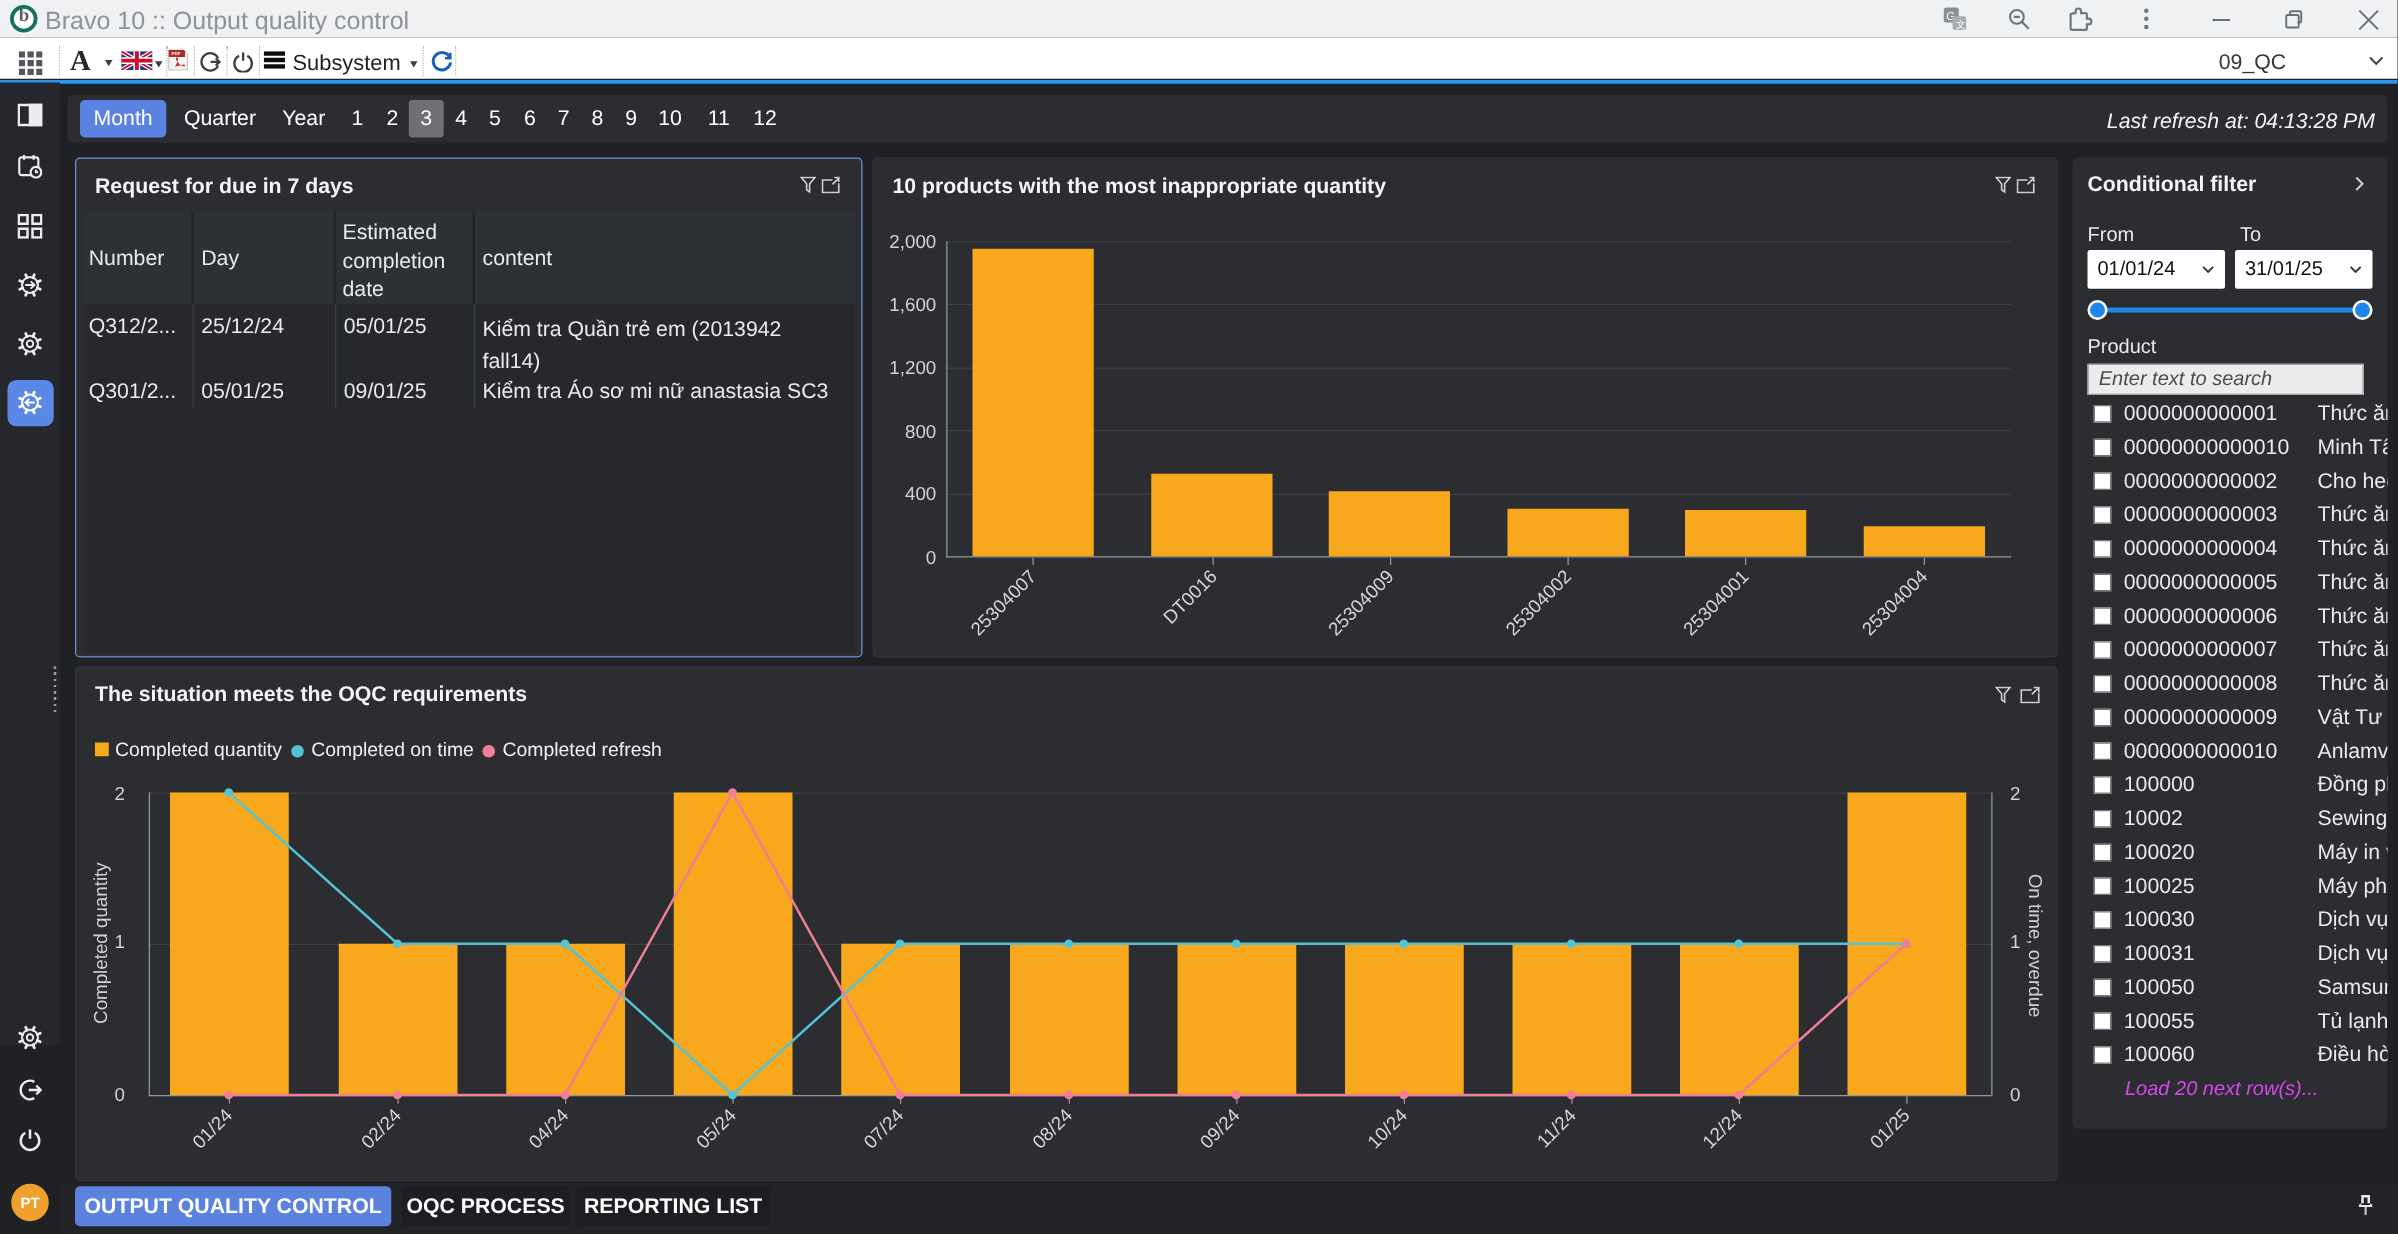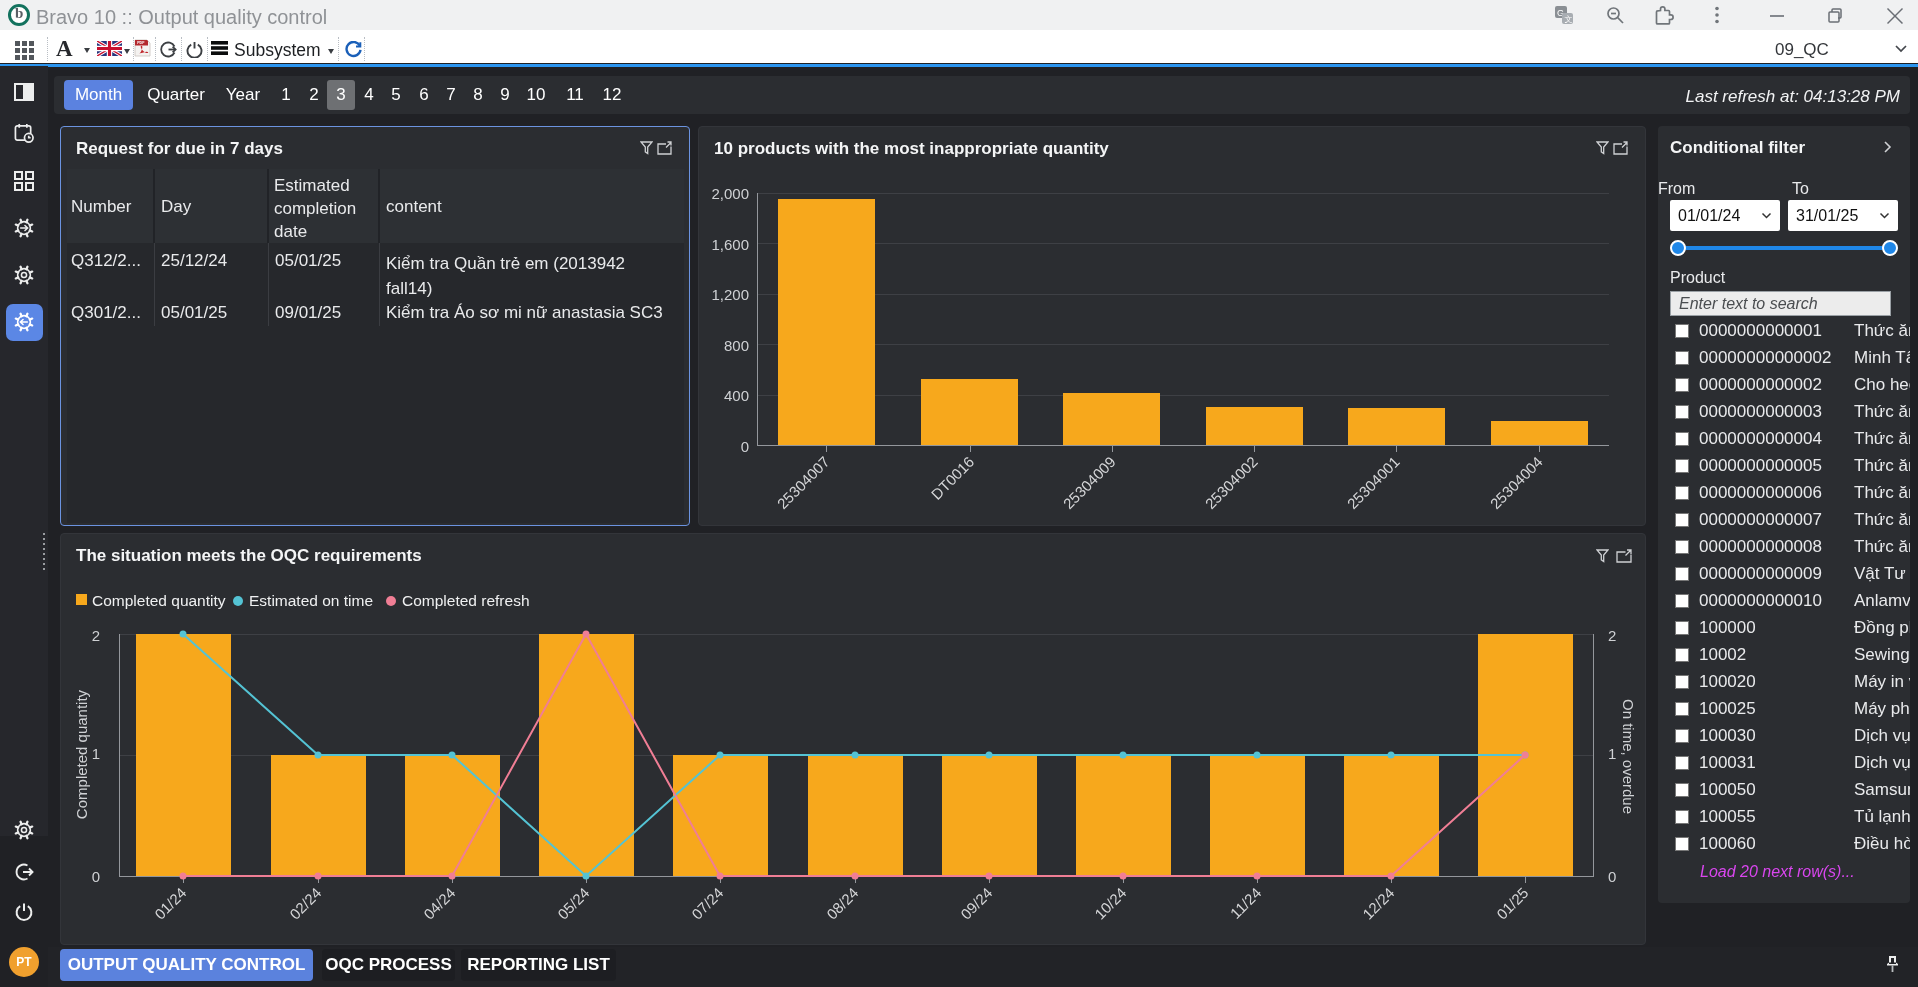--- a/index.html
+++ b/index.html
@@ -346,21 +346,21 @@
   <svg class="abs" style="right:36px;top:15px" width="13" height="14" viewBox="0 0 13 14" fill="none" stroke="#cfd1d4" stroke-width="1.3">
       <path d="M1 1 h11 l-4.3 5 v6.5 l-2.4-1.6 v-4.9 z"></path>
     </svg>
   <svg class="abs" style="right:13px;top:15px" width="16" height="14" viewBox="0 0 16 14" fill="none" stroke="#cfd1d4" stroke-width="1.3">
       <path d="M15 5.5 v7.5 h-14 v-10 h8.5"></path>
       <path d="M9.5 6.5 L15 1 M11 1 h4 v4"></path>
     </svg>
   <div class="abs" style="left:15px;top:60px;width:11px;height:11px;background:#f7a81c"></div>
   <div class="abs" style="left:31px;top:58px;font-size:15.5px;color:#eff0f1">Completed quantity</div>
   <div class="abs" style="left:172px;top:62px;width:10px;height:10px;border-radius:50%;background:#54c3d4"></div>
-  <div class="abs" style="left:188px;top:58px;font-size:15.5px;color:#eff0f1">Estimated on time</div>
+  <div class="abs" style="left:188px;top:58px;font-size:15.5px;color:#eff0f1">Completed on time</div>
   <div class="abs" style="left:325px;top:62px;width:10px;height:10px;border-radius:50%;background:#f07e95"></div>
   <div class="abs" style="left:341px;top:58px;font-size:15.5px;color:#eff0f1">Completed refresh</div>
   <div class="abs" style="left:-53px;top:212px;width:146px;font-size:15px;color:#cfd1d4;transform:rotate(-90deg);white-space:nowrap;text-align:center">Completed quantity</div>
   <div class="abs" style="left:1502px;top:214px;width:130px;font-size:15px;color:#cfd1d4;transform:rotate(90deg);white-space:nowrap;text-align:center">On time, overdue</div>
   <div class="ylab" style="left:19px;top:93px;width:20px">2</div>
   <div class="ylab" style="left:1547px;top:93px;width:20px;text-align:left">2</div>
   <div class="ylab" style="left:19px;top:211px;width:20px">1</div>
   <div class="ylab" style="left:1547px;top:211px;width:20px;text-align:left">1</div>
   <div class="ylab" style="left:19px;top:334px;width:20px">0</div>
   <div class="ylab" style="left:1547px;top:334px;width:20px;text-align:left">0</div>
@@ -428,41 +428,41 @@
   <div class="xlab" style="right:393px;top:350px">11/24</div>
   <div class="xlab" style="right:259px;top:350px">12/24</div>
   <div class="xlab" style="right:125px;top:350px">01/25</div>
 </div>
 
 <div id="fpanel">
   <div class="abs" style="left:12px;top:12px;font-size:17px;font-weight:bold;color:#f4f5f6">Conditional filter</div>
   <svg class="abs" style="right:18px;top:14px" width="9" height="14" viewBox="0 0 9 14" fill="none" stroke="#cfd1d4" stroke-width="1.6">
       <path d="M2 2 l5 5 l-5 5"></path>
     </svg>
-  <div class="flab" style="left:0;top:54px">From</div>
+  <div class="flab" style="left:12px;top:54px">From</div>
   <div class="flab" style="left:134px;top:54px">To</div>
   <div class="fsel" style="left:12px">01/01/24</div>
   <div class="fsel" style="left:130px">31/01/25</div>
   <svg class="abs" style="left:103px;top:86px" width="11" height="8" viewBox="0 0 11 8" fill="none" stroke="#333" stroke-width="1.5">
       <path d="M1.5 1.5 l4 4 l4 -4"></path>
     </svg>
   <svg class="abs" style="left:221px;top:86px" width="11" height="8" viewBox="0 0 11 8" fill="none" stroke="#333" stroke-width="1.5">
       <path d="M1.5 1.5 l4 4 l4 -4"></path>
     </svg>
 
   <div class="abs" style="left:12px;top:120px;width:228px;height:4px;background:#1f87e8;border-radius:2px"></div>
   <div class="abs" style="left:12px;top:114px;width:16px;height:16px;border-radius:50%;background:#1f87e8;border:2.5px solid #fff"></div>
   <div class="abs" style="left:224px;top:114px;width:16px;height:16px;border-radius:50%;background:#1f87e8;border:2.5px solid #fff"></div>
   <div class="flab" style="left:12px;top:143px">Product</div>
   <div class="abs" style="left:12px;top:165px;width:221px;height:25px;background:#ececec;border:1px solid #9aa0a5;font-style:italic;font-size:16px;color:#4a4d50;line-height:24px;padding-left:8px">Enter text to search</div>
 <div class="chk" style="top:205px"></div>
     <div class="code" style="top:205px">0000000000001</div>
     <div class="name" style="top:205px">Thức ăn chăn nuôi</div>
     <div class="chk" style="top:232px"></div>
-    <div class="code" style="top:232px">00000000000002</div>
+    <div class="code" style="top:232px">00000000000010</div>
     <div class="name" style="top:232px">Minh Tâm Co</div>
     <div class="chk" style="top:259px"></div>
     <div class="code" style="top:259px">0000000000002</div>
     <div class="name" style="top:259px">Cho heo con</div>
     <div class="chk" style="top:286px"></div>
     <div class="code" style="top:286px">0000000000003</div>
     <div class="name" style="top:286px">Thức ăn gia súc</div>
     <div class="chk" style="top:313px"></div>
     <div class="code" style="top:313px">0000000000004</div>
     <div class="name" style="top:313px">Thức ăn gia súc</div>

